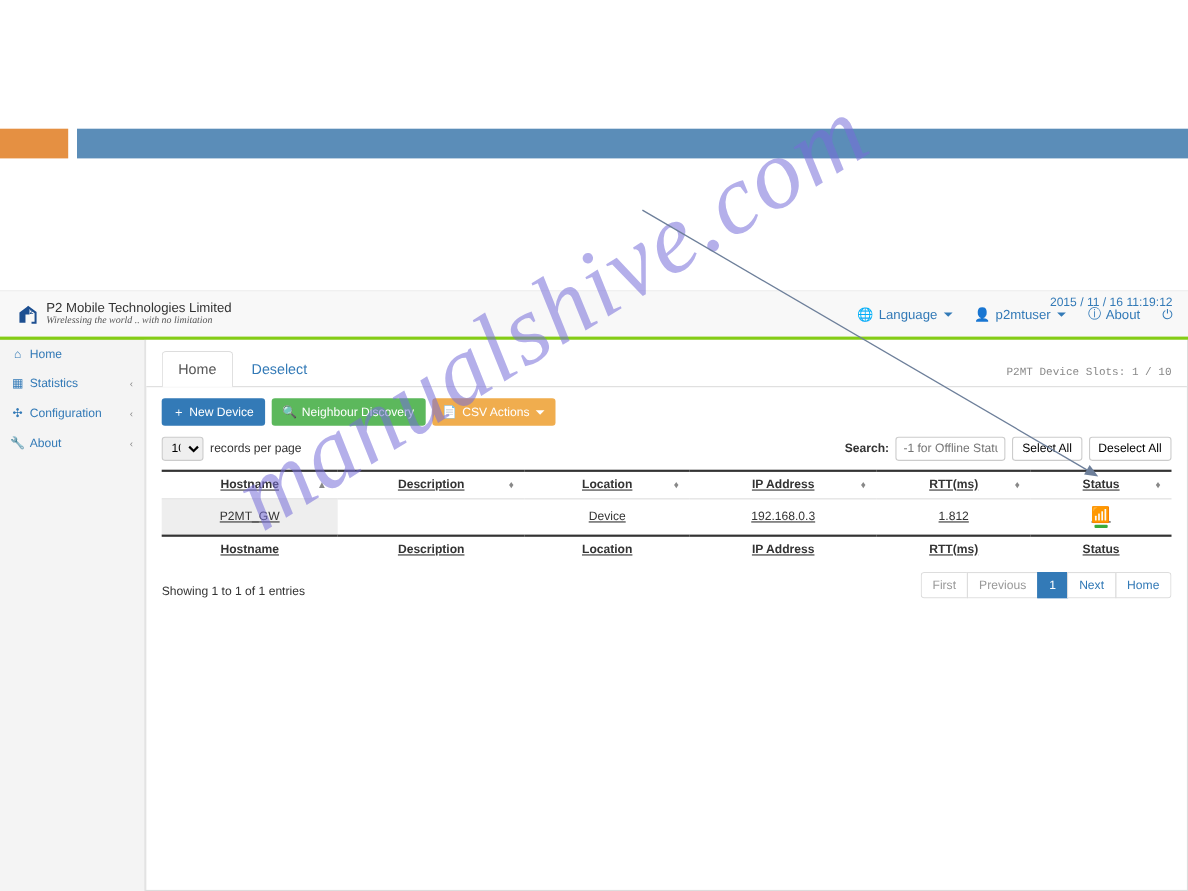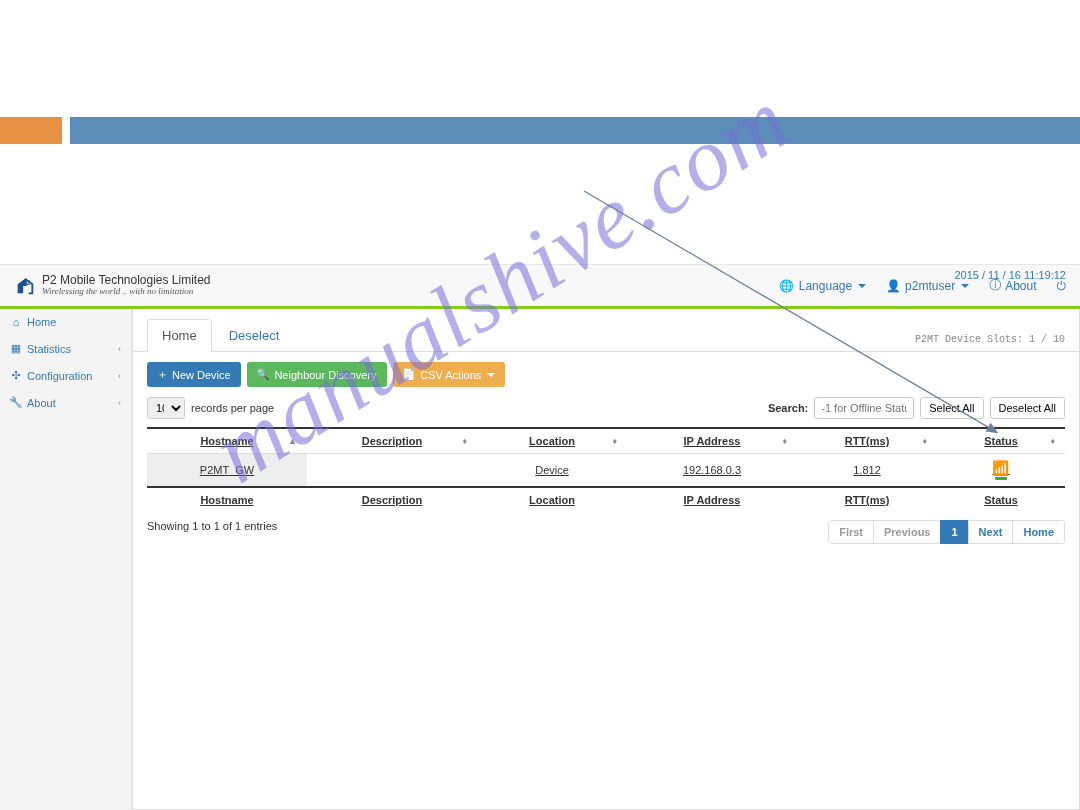--- a/index.html
+++ b/index.html
@@ -55,23 +55,23 @@
 
   table.data { width: calc(100% - 28px); margin: 0 14px; border-collapse: collapse; font-size: 11px; text-decoration: underline; }
   table.data thead th { border-top: 2px solid #333; border-bottom: 1px solid #ddd; padding: 6px 8px; text-align: center; font-weight: bold; position: relative; }
   table.data tfoot th { border-top: 2px solid #333; padding: 6px 8px; text-align: center; font-weight: bold;}
   table.data tbody td { border-bottom: 1px solid #ddd; padding: 6px 8px; text-align: center; }
   table.data tbody tr:nth-child(odd) td:first-child { background:#eee; }
   .sort-ind { color: #888; font-size: 9px; position: absolute; right: 10px; top: 50%; transform: translateY(-50%); display:flex; flex-direction:column; line-height:6px;}
   .status-icon { color: #3bab3b; font-size: 14px; }
   .status-icon .bar { display:block; width:12px; height:3px; background:#3bab3b; margin:1px auto 0; border-radius:1px;}
 
-  .table-footer { display: flex; align-items: flex-start; padding: 8px 14px; font-size: 11px; }
+  .table-footer { display: flex; align-items: flex-end; padding: 8px 14px; font-size: 11px; }
   .pagination { margin-left: auto; display: flex; border-radius: 3px; overflow: hidden; }
-  .page-btn { border: 1px solid #ddd; padding: 5px 10px; font-size: 11px; cursor: pointer; background: #fff; color: #337ab7; margin-left:-1px;font-weight:bold;}
+  .page-btn { border: 1px solid #ddd; padding: 5px 10px; font-size: 11px; cursor: pointer; background: #fff; color: #337ab7; margin-left:-1px;}
   .page-btn:first-child{margin-left:0; border-radius:3px 0 0 3px;}
   .page-btn:last-child{border-radius:0 3px 3px 0;}
   .page-btn.active { background: #337ab7; color: #fff; border-color: #337ab7; }
   .page-btn.disabled { color: #999; }
 </style>
 </head>
 <body>
 
 <div class="top-bar">
   <div class="orange"></div>

